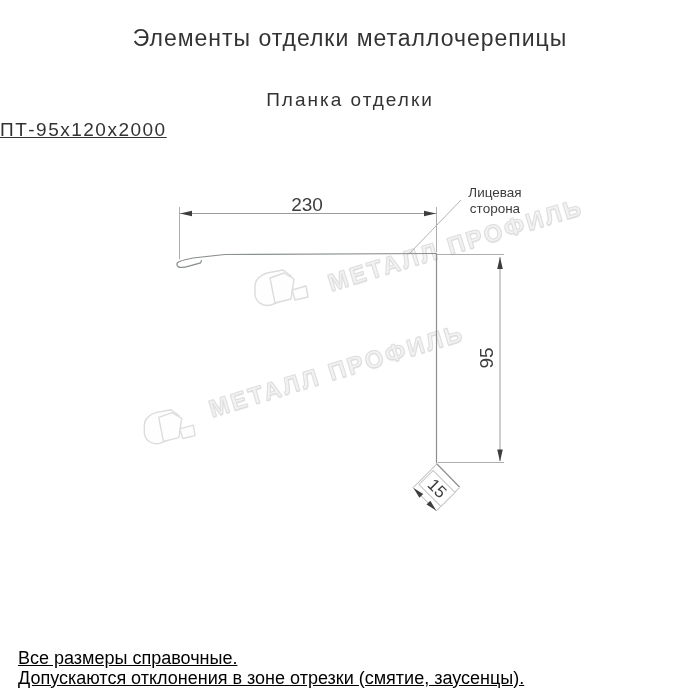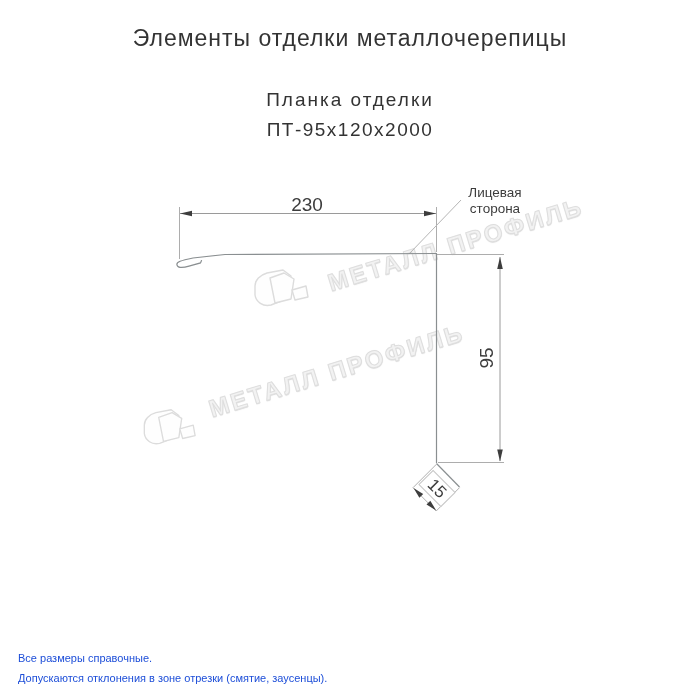--- a/index.html
+++ b/index.html
@@ -4,32 +4,32 @@
 <style>
   html,body{margin:0;padding:0;background:#fff;}
   #canvas{
     position:relative;width:700px;height:700px;background:#ffffff;overflow:hidden;
     font-family:"Liberation Sans","DejaVu Sans",sans-serif;color:#3a3a3a;
   }
   .abs{position:absolute;}
   
   .title{top:25px;left:0;width:700px;text-align:center;font-size:23px;letter-spacing:1px;color:#333;}
   .sub1{top:89px;left:0;width:700px;text-align:center;font-size:19px;letter-spacing:2px;color:#333;}
-  .sub2{top:119px;left:0;width:700px;text-align:center;font-size:19px;letter-spacing:1.5px;color:#333;}
+  .sub2{top:119px;left:0;width:700px;font-size:19px;letter-spacing:1.5px;color:#333;text-decoration:underline;}
   
   .dim-text{font-size:19px;color:#3d3d3d;}
   .d120{left:272px;top:194px;width:70px;text-align:center;}
   .d95{left:466px;top:347px;width:42px;height:22px;line-height:22px;text-align:center;transform:rotate(-90deg);}
   .d15{
     left:421px;top:478px;width:30px;height:19px;line-height:19px;text-align:center;font-size:17px;
     background:#ffffff;border:1px solid #c6c6c6;transform:rotate(45deg);
   }
   .face-label{left:456px;top:185px;width:78px;text-align:center;font-size:13.5px;line-height:15.5px;color:#3d3d3d;}
   
-  .notes{left:18px;top:649px;font-size:11px;line-height:19.5px;color:#1d4ed8;}
+  .notes{left:18px;top:649px;font-size:18px;line-height:19.5px;color:#000000;text-decoration:underline;}
   
   .wm-text{
     font-size:24px;font-weight:bold;letter-spacing:2.5px;white-space:nowrap;
     color:#f2f2f2;-webkit-text-stroke:1px #dedede;
     text-shadow:0 1px 1px #d9d9d9, 0 0 1px #e3e3e3;
     transform:rotate(-17deg);transform-origin:0 100%;
   }
   .wm1t{left:333px;top:268px;height:30px;line-height:30px;}
   .wm2t{left:214px;top:394px;height:30px;line-height:30px;}
   .layer-wm{z-index:1;}

